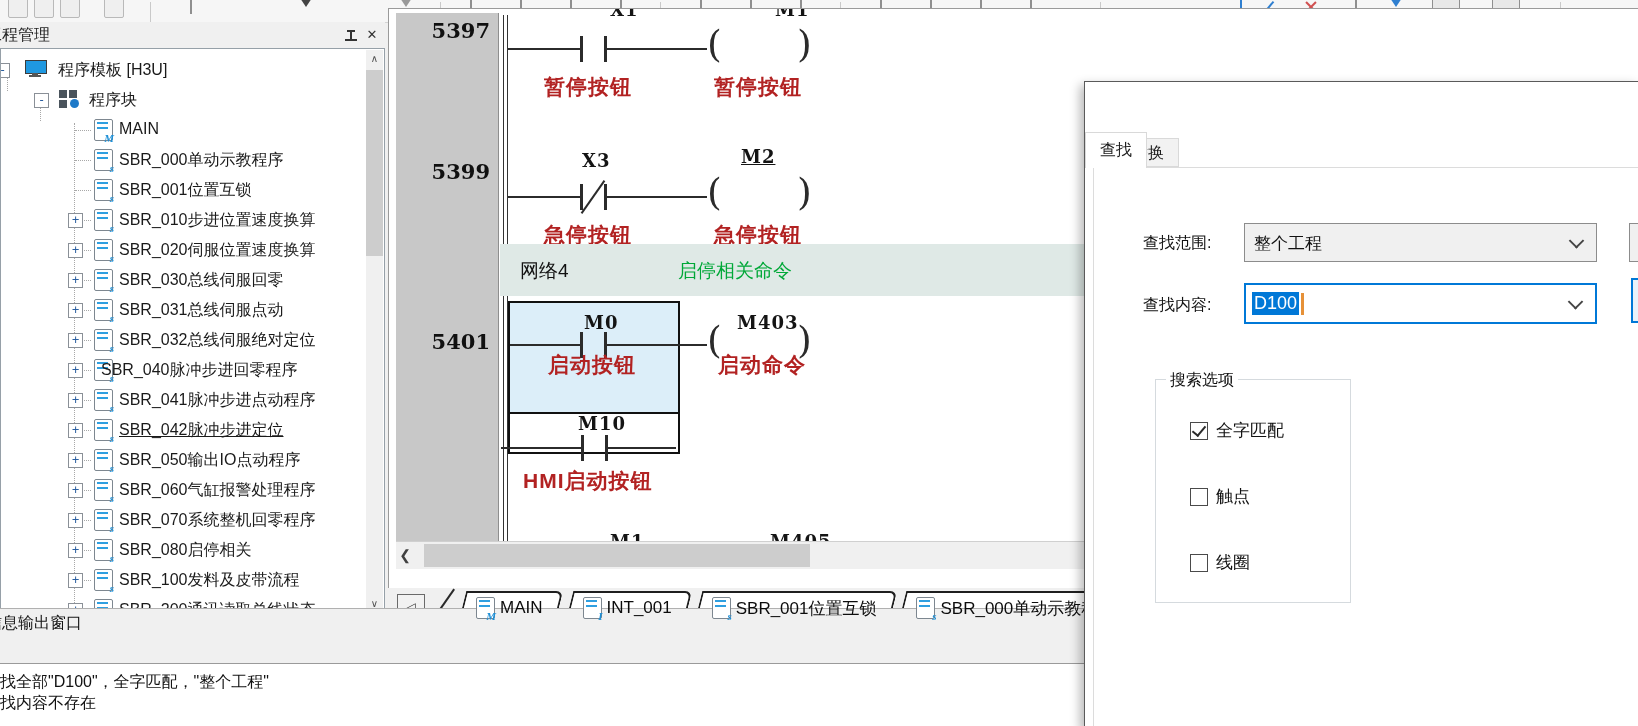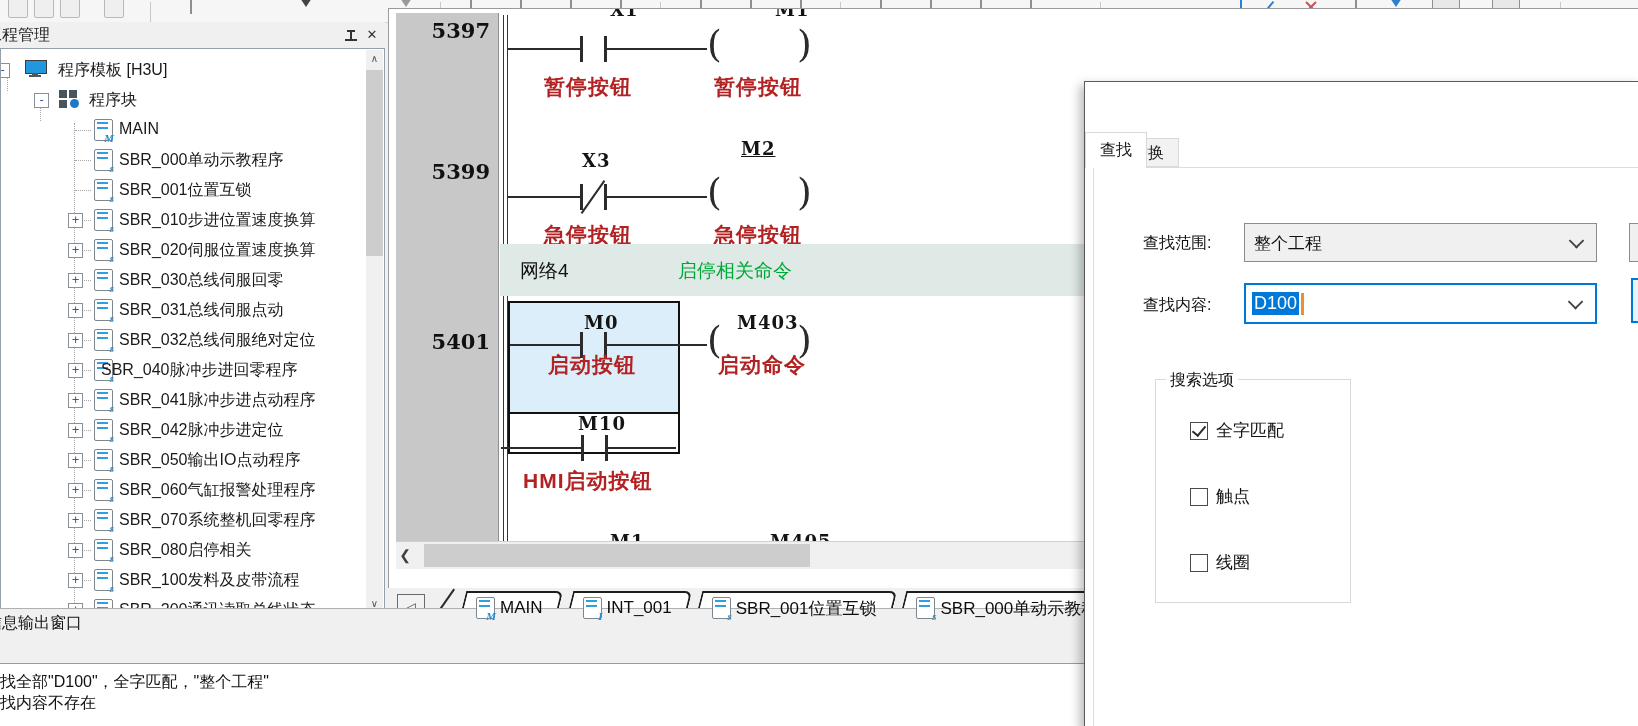--- a/index.html
+++ b/index.html
@@ -298,21 +298,21 @@
               <span class="tlabel" style="left:118px;">SBR_041脉冲步进点动程序</span>
             </div>
 
             <div class="trow">
               <span class="stub" style="left:74px;"></span>
               <span class="texp" style="left:67px;">+</span>
               <span class="dicon" style="left:93px;">
                 <i class="dlines"></i>
                 <b>s</b>
               </span>
-              <span class="tlabel" style="left:118px;">SBR_042脉冲步进定位</span>
+              <span class="tlabel" style="left:118px;text-decoration:underline;">SBR_042脉冲步进定位</span>
             </div>
 
             <div class="trow">
               <span class="stub" style="left:74px;"></span>
               <span class="texp" style="left:67px;">+</span>
               <span class="dicon" style="left:93px;">
                 <i class="dlines"></i>
                 <b>s</b>
               </span>
               <span class="tlabel" style="left:118px;">SBR_050输出IO点动程序</span>
@@ -400,21 +400,21 @@
 
     <div class="rnum" style="top:150px;">5399</div>
     <div class="dev" style="left:193px;top:141px;">X3</div>
     <div class="wire" style="left:119px;top:187px;width:72px;"></div>
     <div class="cbar" style="left:191px;top:175px;"></div>
     <div class="cbar" style="left:215px;top:175px;"></div>
     <div class="ncslash" style="left:184px;top:187px;"></div>
     <div class="wire" style="left:218px;top:187px;width:100px;"></div>
     <span class="coilp" style="left:318px;top:164px;">(</span>
     <span class="coilp" style="left:408px;top:164px;">)</span>
-    <div class="dev" style="left:352px;top:129px;text-decoration:underline;">M2</div>
+    <div class="dev" style="left:352px;top:137px;text-decoration:underline;">M2</div>
     <div class="cmt" style="left: 155px; top: 212px; color: rgb(178, 34, 34);">急停按钮</div>
     <div class="cmt" style="left: 325px; top: 212px; color: rgb(178, 34, 34);">急停按钮</div>
 
     <div id="netband">
       <span class="nettitle">网络4</span>
       <span class="netcmt" style="color: rgb(0, 168, 56);">启停相关命令</span>
     </div>
 
     <div class="rnum" style="top:320px;">5401</div>
     <div class="selbox" style="left: 119px; top: 292px; width: 168px; height: 111px; background: rgb(220, 238, 249);"></div>

